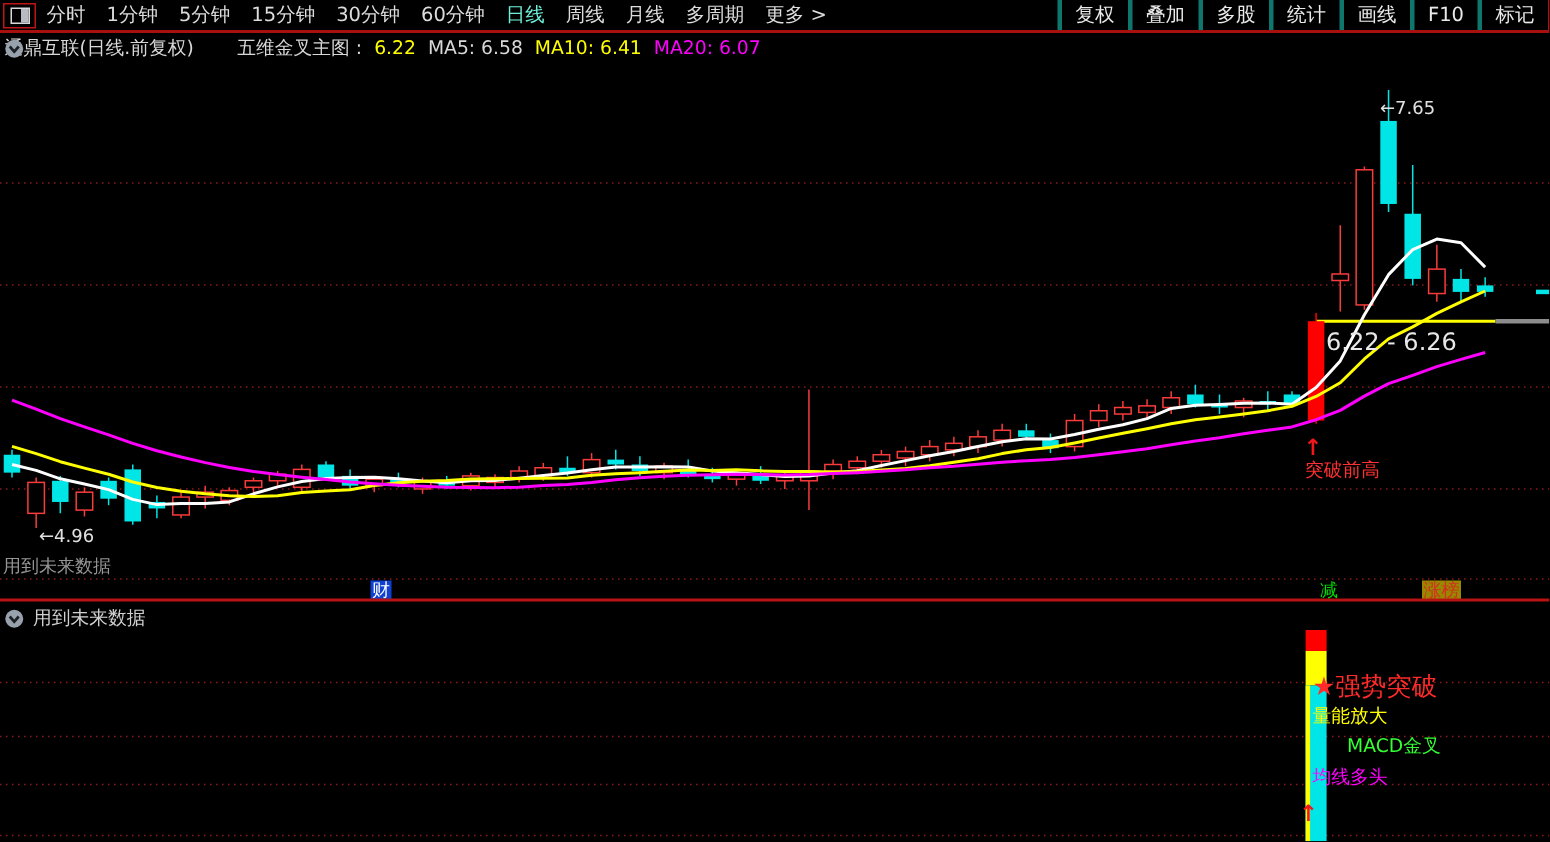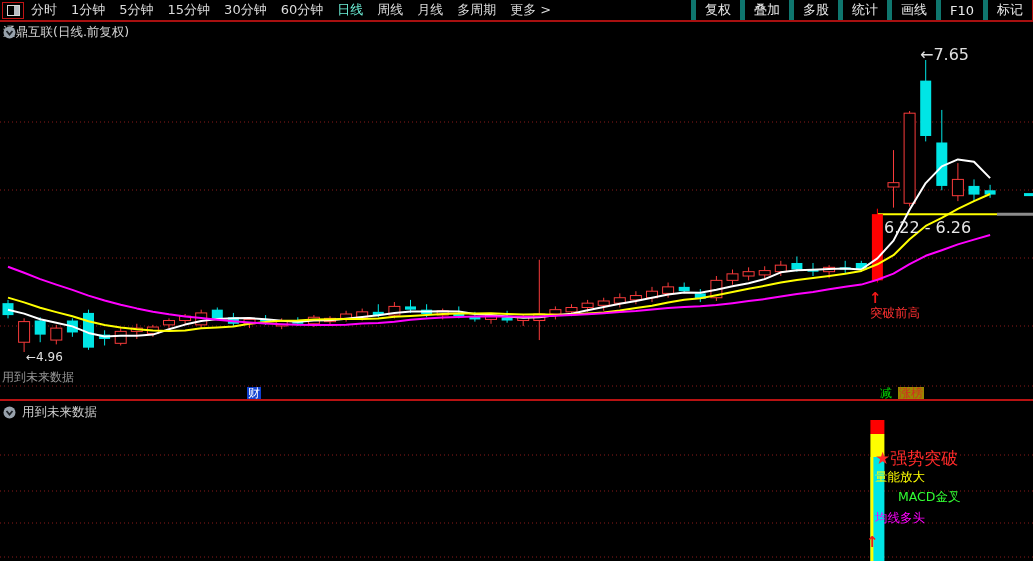--- a/index.html
+++ b/index.html
@@ -9,21 +9,21 @@
   .topbar{position:absolute;left:0;top:0;width:1033px;height:20px;display:flex;align-items:center;
           border-bottom:2px solid #a81010;background:#000;}
   .winicon{width:20px;height:15px;border:1px solid #c01414;margin-left:2px;display:flex;
            align-items:center;justify-content:center;}
   .winicon .pane{width:11px;height:9px;border:1px solid #d8d8d8;
                  background:linear-gradient(to right,transparent 55%,#b8bcc2 55%);}
   .nav{display:flex;align-items:center;height:100%;}
   .nav-item{color:#dcdcdc;font-size:13px;padding:0 7px;white-space:nowrap;cursor:default;}
   .nav-item.active{color:#6ef0d8;}
   .nav-right{margin-left:auto;display:flex;height:100%;align-items:center;}
-  .nav-right .nav-item{border-left:5px solid #0f766e;padding:0 9px;height:100%;
+  .nav-right .nav-item{border-left:3px solid #0f766e;padding:0 9px;height:100%;
                        display:flex;align-items:center;color:#eaeaea;}
   .nav-right .nav-item:last-child{border-right:1px solid #b01010;}
   
   .inforow{position:absolute;left:3px;display:flex;align-items:center;gap:8px;
            font-size:12.5px;white-space:nowrap;}
   #row2{top:24px;}
   #row3{top:41px;gap:7px;}
   .cicon{display:inline-flex;width:13px;height:13px;}
   
   svg{position:absolute;left:0;display:block;}
@@ -70,20 +70,27 @@
   </div>
 
   <div class="inforow" id="row2">
     <span style="color:#d8d8d8">通鼎互联(日线.前复权)</span>
     <span class="cicon">
       <svg width="13" height="13">
           <circle cx="6.5" cy="6.5" r="6" fill="#98a2ac"></circle>
           <path d="M3.5 5 L6.5 8.5 L9.5 5" stroke="#1d2126" stroke-width="1.8" fill="none"></path>
         </svg>
     </span>
+    <span id="row2-segs" style="display:flex;gap:8px">
+        <span style="color: rgb(216, 216, 216);">五维金叉主图 :</span>
+        <span style="color: rgb(255, 255, 0);">6.22</span>
+        <span style="color: rgb(216, 216, 216);">MA5: 6.58</span>
+        <span style="color: rgb(255, 255, 0);">MA10: 6.41</span>
+        <span style="color: rgb(255, 0, 255);">MA20: 6.07</span>
+      </span>
   </div>
 
   <svg id="main-svg" width="1033" height="332">
       <line x1="0" y1="67" x2="1033" y2="67" stroke="#8b1a1a" stroke-dasharray="1 3" stroke-width="1"></line>
       <line x1="0" y1="135" x2="1033" y2="135" stroke="#8b1a1a" stroke-dasharray="1 3" stroke-width="1"></line>
       <line x1="0" y1="203" x2="1033" y2="203" stroke="#8b1a1a" stroke-dasharray="1 3" stroke-width="1"></line>
       <line x1="0" y1="271" x2="1033" y2="271" stroke="#8b1a1a" stroke-dasharray="1 3" stroke-width="1"></line>
       <line x1="0" y1="331" x2="1033" y2="331" stroke="#8b1a1a" stroke-dasharray="1 3" stroke-width="1"></line>
       <line x1="877.4000000000001" y1="159.14126394052042" x2="997" y2="159.14126394052042" stroke="#ffff00" stroke-width="2"></line>
       <line x1="997" y1="159.14126394052042" x2="1033" y2="159.14126394052042" stroke="#8c8c8c" stroke-width="3"></line>
@@ -211,29 +218,29 @@
       <rect x="968.5000000000001" y="130.9182156133829" width="11" height="8.6840148698885" fill="#00e5e5"></rect>
       <line x1="990.1000000000001" y1="129.83271375464687" x2="990.1000000000001" y2="142.85873605947958" stroke="#00e5e5" stroke-width="1"></line>
       <rect x="984.6000000000001" y="135.26022304832713" width="11" height="4.342007434944264" fill="#00e5e5"></rect>
       <polyline points="8,254.7 24.1,258.6 40.2,264.2 56.300000000000004,267.7 72.4,271.4 88.5,277.9 104.60000000000001,281.4 120.70000000000002,280.7 136.8,280.7 152.9,279.6 169,274.2 185.10000000000002,269.6 201.20000000000002,266.0 217.3,264.0 233.40000000000003,263.3 249.50000000000003,263.1 265.6,264.2 281.70000000000005,265.7 297.8,266.8 313.90000000000003,265.5 330,265.3 346.1,263.8 362.20000000000005,262.0 378.3,260.3 394.40000000000003,258.1 410.50000000000006,256.4 426.6,256.4 442.70000000000005,256.2 458.80000000000007,256.4 474.90000000000003,259.0 491.00000000000006,260.1 507.1,261.4 523.2,262.7 539.3000000000001,262.3 555.4000000000001,260.3 571.5,258.8 587.6,255.3 603.7,252.1 619.8000000000001,248.8 635.9000000000001,246.0 652,242.7 668.1,239.5 684.2,237.5 700.3000000000001,237.7 716.4000000000001,234.7 732.5000000000001,231.2 748.6,228.2 764.7,224.1 780.8000000000001,217.3 796.9000000000001,215.2 813.0000000000001,214.7 829.1,213.9 845.2,213.6 861.3000000000001,214.5 877.4000000000001,203.4 893.5000000000001,185.6 909.6000000000001,154.8 925.7,128.1 941.8000000000001,111.4 957.9000000000001,104.4 974.0000000000001,106.8 990.1000000000001,123.1" fill="none" stroke="#ffffff" stroke-width="2" stroke-linejoin="round"></polyline>
       <polyline points="8,242.6 24.1,247.4 40.2,252.8 56.300000000000004,257.1 72.4,261.2 88.5,266.3 104.60000000000001,270.0 120.70000000000002,272.5 136.8,274.2 152.9,275.5 169,276.0 185.10000000000002,275.5 201.20000000000002,273.3 217.3,272.4 233.40000000000003,271.5 249.50000000000003,268.7 265.6,266.9 281.70000000000005,265.8 297.8,265.4 313.90000000000003,264.4 330,264.2 346.1,264.0 362.20000000000005,263.9 378.3,263.6 394.40000000000003,261.8 410.50000000000006,260.9 426.6,260.1 442.70000000000005,259.1 458.80000000000007,258.4 474.90000000000003,258.6 491.00000000000006,258.2 507.1,258.9 523.2,259.4 539.3000000000001,259.3 555.4000000000001,259.7 571.5,259.4 587.6,258.4 603.7,257.4 619.8000000000001,255.5 635.9000000000001,253.1 652,250.8 668.1,247.4 684.2,244.8 700.3000000000001,243.3 716.4000000000001,240.3 732.5000000000001,237.0 748.6,233.8 764.7,230.8 780.8000000000001,227.5 796.9000000000001,224.9 813.0000000000001,223.0 829.1,221.0 845.2,218.8 861.3000000000001,215.9 877.4000000000001,209.3 893.5000000000001,200.2 909.6000000000001,184.3 925.7,170.9 941.8000000000001,162.9 957.9000000000001,153.9 974.0000000000001,146.2 990.1000000000001,139.0" fill="none" stroke="#ffff00" stroke-width="2" stroke-linejoin="round"></polyline>
       <polyline points="8,211.7 24.1,217.8 40.2,224.1 56.300000000000004,229.6 72.4,234.9 88.5,240.6 104.60000000000001,245.5 120.70000000000002,249.7 136.8,253.4 152.9,256.7 169,259.3 185.10000000000002,261.4 201.20000000000002,263.1 217.3,264.7 233.40000000000003,266.3 249.50000000000003,267.5 265.6,268.5 281.70000000000005,269.2 297.8,269.8 313.90000000000003,270.0 330,270.1 346.1,269.8 362.20000000000005,268.6 378.3,268.0 394.40000000000003,266.7 410.50000000000006,264.8 426.6,263.5 442.70000000000005,262.5 458.80000000000007,261.9 474.90000000000003,261.5 491.00000000000006,261.2 507.1,261.4 523.2,261.7 539.3000000000001,261.4 555.4000000000001,260.7 571.5,260.1 587.6,259.2 603.7,258.2 619.8000000000001,256.9 635.9000000000001,255.9 652,254.5 668.1,253.1 684.2,252.1 700.3000000000001,251.3 716.4000000000001,250.0 732.5000000000001,248.2 748.6,246.1 764.7,244.1 780.8000000000001,241.5 796.9000000000001,239.0 813.0000000000001,236.9 829.1,234.2 845.2,231.8 861.3000000000001,229.6 877.4000000000001,224.8 893.5000000000001,218.6 909.6000000000001,209.1 925.7,200.8 941.8000000000001,195.2 957.9000000000001,189.4 974.0000000000001,184.6 990.1000000000001,180.0" fill="none" stroke="#ff00ff" stroke-width="2" stroke-linejoin="round"></polyline>
       <rect x="1024" y="138.1022304832714" width="9" height="3" fill="#00e5e5"></rect>
     </svg>
 
   <div class="lbl" style="left:26px;top:351px;color:#e0e0e0;font-size:12px">←4.96</div>
-  <div class="lbl" style="left:920px;top:46px;color:#e0e0e0;font-size:16px">←7.65</div>
+  <div class="lbl" style="left:920px;top:66px;color:#e0e0e0;font-size:12px">←7.65</div>
   <div class="lbl" style="left:884px;top:219px;color:#e8e8e8;font-size:16px">6.22 - 6.26</div>
   <div class="lbl arrow-up" style="left:869px;top:290px;font-size:15px">↑</div>
   <div class="lbl" style="left:870px;top:306px;color:#ff3030;font-size:12.5px">突破前高</div>
 
   <div class="lbl" style="left:2px;top:371px;color:#969696;font-size:12px">用到未来数据</div>
   <div class="badge" style="left:247px;top:387px;background:#1040d0;color:#ffffff">财</div>
   <div class="badge" style="left:879px;top:387px;color:#00dd00">减</div>
-  <div class="badge" style="left:898px;top:387px;background:#9a8700;color:#d03020">涨榜</div>
+  <div class="badge" style="left:948px;top:387px;background:#9a8700;color:#d03020">涨榜</div>
 
   <div class="sep-red" style="top:399px"></div>
 
   <div class="subheader">
     <span class="cicon">
       <svg width="13" height="13">
           <circle cx="6.5" cy="6.5" r="6" fill="#98a2ac"></circle>
           <path d="M3.5 5 L6.5 8.5 L9.5 5" stroke="#1d2126" stroke-width="1.8" fill="none"></path>
         </svg>
     </span>

